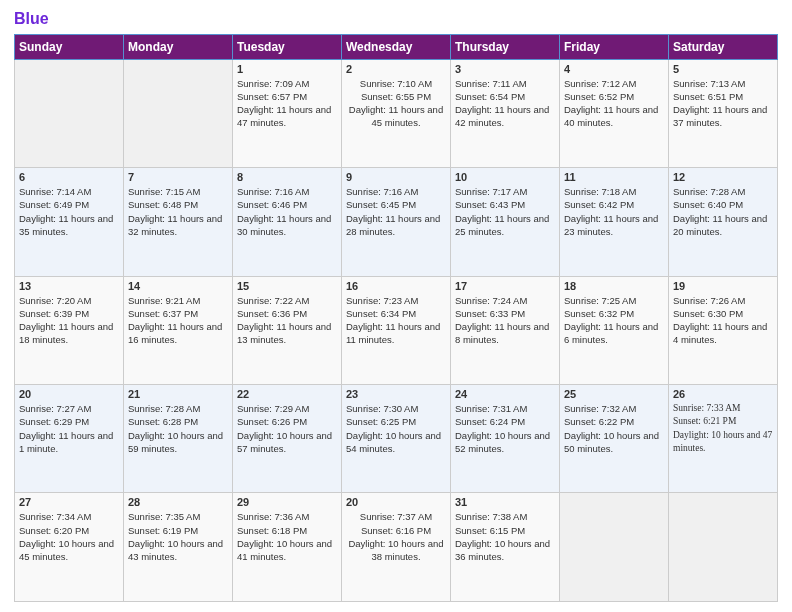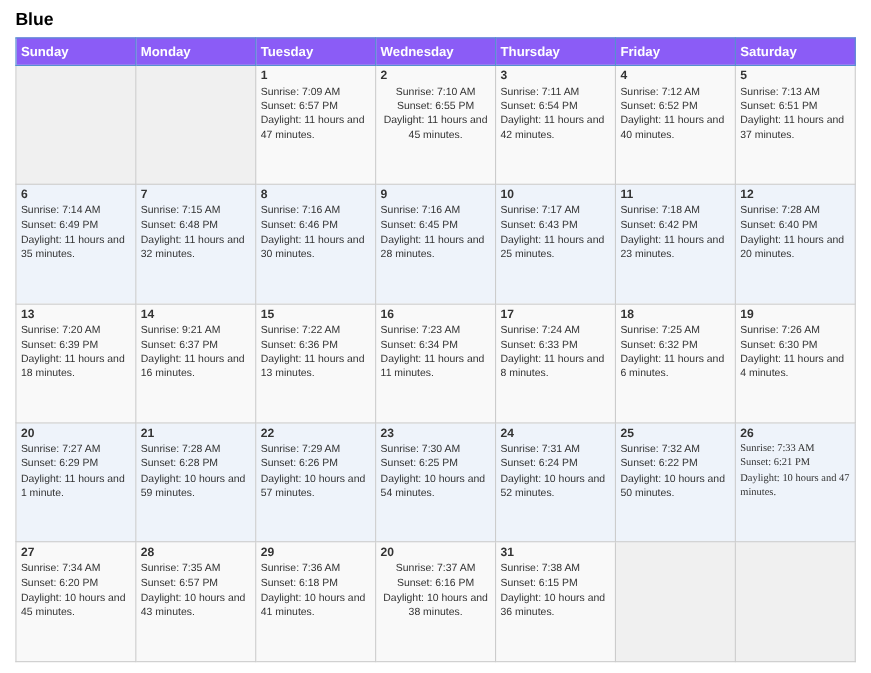--- a/index.html
+++ b/index.html
@@ -55,21 +55,21 @@
       margin-top: 2px;
     }
     .calendar {
       flex: 1;
       border: 1px solid #ccc;
       border-collapse: collapse;
       width: 100%;
       table-layout: fixed;
     }
     .calendar th {
-      background-color: #8b5cf6;
+      background-color: #701a75;
       color: #fff;
       font-size: 12px;
       font-weight: bold;
       padding: 5px 4px;
       text-align: left;
       border: 1px solid #5590d0;
     }
     .calendar td {
       vertical-align: top;
       border: 1px solid #ccc;
@@ -97,21 +97,21 @@
     }
     .empty { background: #f0f0f0 !important; }
   </style>
 </head>
 <body>
 
 <div class="page">
   <div class="header">
     <div class="logo">
       <div>
-        <div class="logo-text" style="color:#000000; font-size:16px;">Blue</div>
+        <div class="logo-text" style="color:#6d28d9; font-size:16px;">Blue</div>
       </div>
     </div>
     <div class="title-block">
       <div class="month-title"></div>
       <div class="location"></div>
     </div>
   </div>
 
   <table class="calendar">
     <thead>
@@ -295,21 +295,21 @@
         <tr>
           <td>
             <span class="day-num">27</span>
             <div class="day-info" style="white-space: pre-line;">Sunrise: 7:34 AM
 Sunset: 6:20 PM
 Daylight: 10 hours and 45 minutes.</div>
           </td>
           <td>
             <span class="day-num">28</span>
             <div class="day-info" style="white-space: pre-line;">Sunrise: 7:35 AM
-Sunset: 6:57 PM
+Sunset: 6:19 PM
 Daylight: 10 hours and 43 minutes.</div>
           </td>
           <td>
             <span class="day-num">29</span>
             <div class="day-info" style="white-space: pre-line;">Sunrise: 7:36 AM
 Sunset: 6:18 PM
 Daylight: 10 hours and 41 minutes.</div>
           </td>
           <td>
             <span class="day-num">20</span>

